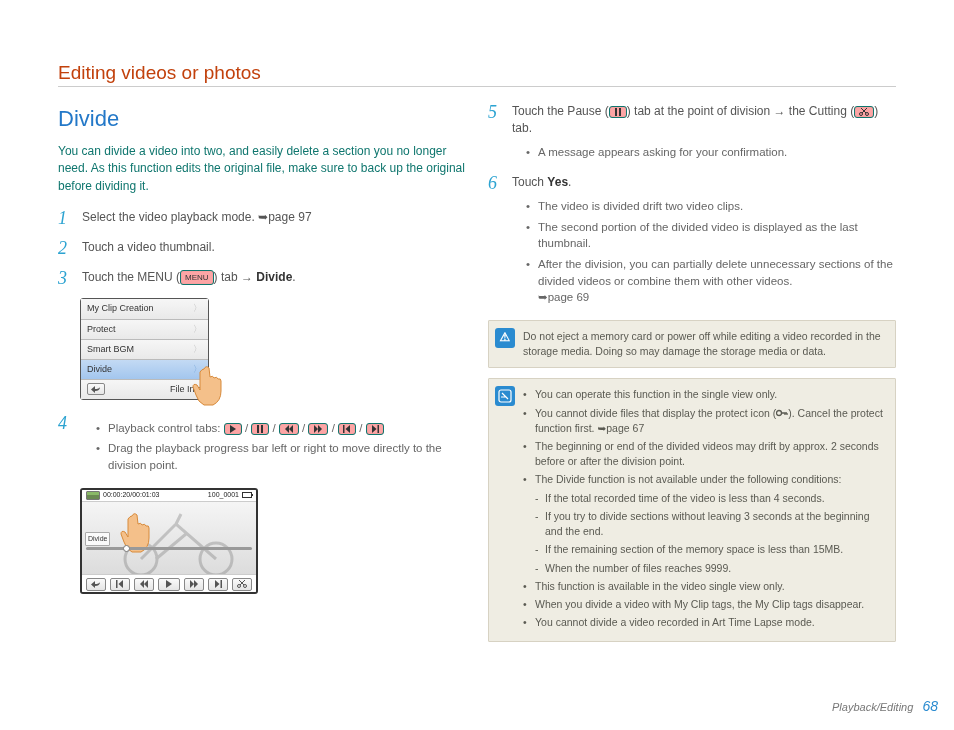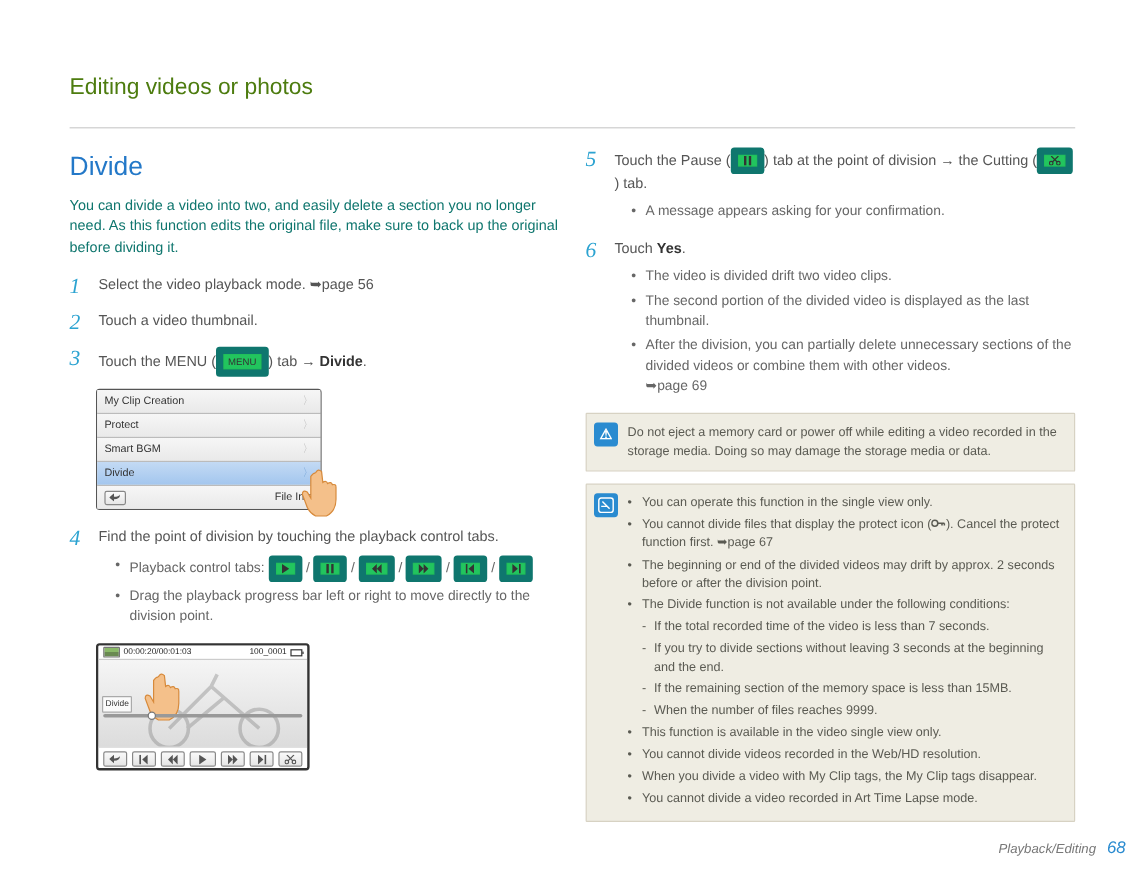--- a/index.html
+++ b/index.html
@@ -8,23 +8,23 @@
     background: #fff;
     width: 954px;
     height: 730px;
     padding: 62px 58px 20px 58px;
     color: #555;
     position: relative;
   }
   .page-heading {
     font-size: 19px;
     font-weight: 400;
-    color: #4d7c0f;
+    color: #c2410c;
     border-bottom: 1px solid #ccc;
-    padding-bottom: 22px;
+    padding-bottom: 2px;
     margin-bottom: 16px;
   }
   .columns { display: flex; gap: 22px; }
   .col { flex: 1; font-size: 12px; line-height: 1.45; color: #555; }
   .section-title {
     font-size: 22px;
     font-weight: 400;
     color: #2378c8;
     margin-bottom: 8px;
   }
@@ -39,35 +39,35 @@
     margin-right: 6px;
     line-height: 1.1;
   }
   .step-body { flex: 1; }
   .step-body b { color: #333; font-weight: bold; }
   .sub-bullets { list-style: none; padding-left: 14px; margin-top: 6px; }
   .sub-bullets li { position: relative; padding-left: 12px; margin-bottom: 4px; font-size: 11.5px; color:#666; }
   .sub-bullets li::before { content: "•"; position: absolute; left: 0; color: #666; }
   .inline-btn {
     display: inline-block;
-    border: 6px solid #0f766e;
+    border: 1px solid #0f766e;
     border-radius: 3px;
-    background: #22c55e;
+    background: #fca5a5;
     font-size: 8px;
     padding: 1px 4px;
     vertical-align: middle;
     color:#333;
     box-shadow: inset 0 0 1px rgba(0,0,0,0.2);
     min-width: 14px;
     text-align: center;
   }
   .inline-btn svg { display: block; }
 
   
-  .menu-shot { width: 188px; border: 1.5px solid #555; border-radius: 3px; margin: 10px 0 14px 22px; position: relative; background:#fff; }
+  .menu-shot { width: 129px; border: 1.5px solid #555; border-radius: 3px; margin: 10px 0 14px 22px; position: relative; background:#fff; }
   .menu-row {
     display: flex; align-items: center; justify-content: space-between;
     font-size: 9px; padding: 3px 6px; border-bottom: 1px solid #bbb;
     background: linear-gradient(#f6f6f6,#e9e9e9);
     color:#333;
   }
   .menu-row.sel { background: linear-gradient(#c3daf4,#a3c6ee); }
   .menu-row .chev { color: #bbb; font-size: 9px; }
   .menu-row.sel .chev { color: #7aa7d8; }
   .menu-bottom { padding: 3px 6px; display:flex; align-items:center; font-size:9px; border-bottom:none;}
@@ -118,21 +118,21 @@
 
 <div class="columns">
 
   <div class="col">
     <div class="section-title">Divide</div>
     <div class="intro">You can divide a video into two, and easily delete a section you no longer need. As this function edits the original file, make sure to back up the original before dividing it.</div>
 
     <div class="step">
       <div class="step-num">1</div>
       <div class="step-body">
-        <span>Select the video playback mode. </span><span>➥<span>page 56</span></span>
+        <span>Select the video playback mode. </span><span>➥<span>page 97</span></span>
       </div>
     </div>
 
     <div class="step">
       <div class="step-num">2</div>
       <div class="step-body">Touch a video thumbnail.</div>
     </div>
 
     <div class="step">
       <div class="step-num">3</div>
@@ -167,21 +167,20 @@
         <span>File Info</span>
       </div>
       <svg class="hand" viewBox="0 0 40 42">
           <path d="M14 4 q2 -4 5 -1 l1 9 q3 -2 4 1 q3 -2 4 1 q3 -1 3 2 l0 10 q0 10 -8 14 l-9 0 q-6 -3 -8 -10 l-3 -8 q0 -4 4 -2 l3 5 l0 -18 q2 -3 4 -3" fill="#f4c08a" stroke="#d78a3b" stroke-width="1"></path>
         </svg>
     </div>
 
     <div class="step">
       <div class="step-num">4</div>
       <div class="step-body">
-        <span>Find the point of division by touching the playback control tabs.</span>
         <ul class="sub-bullets">
           <li>
             <span>Playback control tabs: </span>
             <span class="inline-btn"><svg width="8" height="8">
                   <path d="M1 0 L7 4 L1 8 Z" fill="#333"></path>
                 </svg></span> /
             <span class="inline-btn"><svg width="8" height="8">
                   <rect x="1" y="0" width="2" height="8" fill="#333"></rect>
                   <rect x="5" y="0" width="2" height="8" fill="#333"></rect>
                 </svg></span> /
@@ -320,26 +319,25 @@
       <ul>
         <li>You can operate this function in the single view only.</li>
         <li><span>You cannot divide files that display the protect icon (</span><span class="key-icon">
               <svg width="12" height="8">
                 <circle cx="3" cy="4" r="2.5" fill="none" stroke="#5a5a52" stroke-width="1.3"></circle>
                 <path d="M5 4 L11 4 M9 4 L9 6 M11 4 L11 6" stroke="#5a5a52" stroke-width="1.3"></path>
               </svg>
             </span><span>). Cancel the protect function first. </span>➥<span>page 67</span></li>
         <li>The beginning or end of the divided videos may drift by approx. 2 seconds before or after the division point.</li>
         <li>The Divide function is not available under the following conditions:</li>
-        <li class="sub">If the total recorded time of the video is less than 7 seconds.</li>
+        <li class="sub">If the total recorded time of the video is less than 4 seconds.</li>
         <li class="sub">If you try to divide sections without leaving 3 seconds at the beginning and the end.</li>
         <li class="sub">If the remaining section of the memory space is less than 15MB.</li>
         <li class="sub">When the number of files reaches 9999.</li>
         <li>This function is available in the video single view only.</li>
-        <li>You cannot divide videos recorded in the Web/HD resolution.</li>
         <li>When you divide a video with My Clip tags, the My Clip tags disappear.</li>
         <li>You cannot divide a video recorded in Art Time Lapse mode.</li>
       </ul>
     </div>
 
   </div>
 </div>
 
 <div class="footer">
   <span>Playback/Editing</span>

